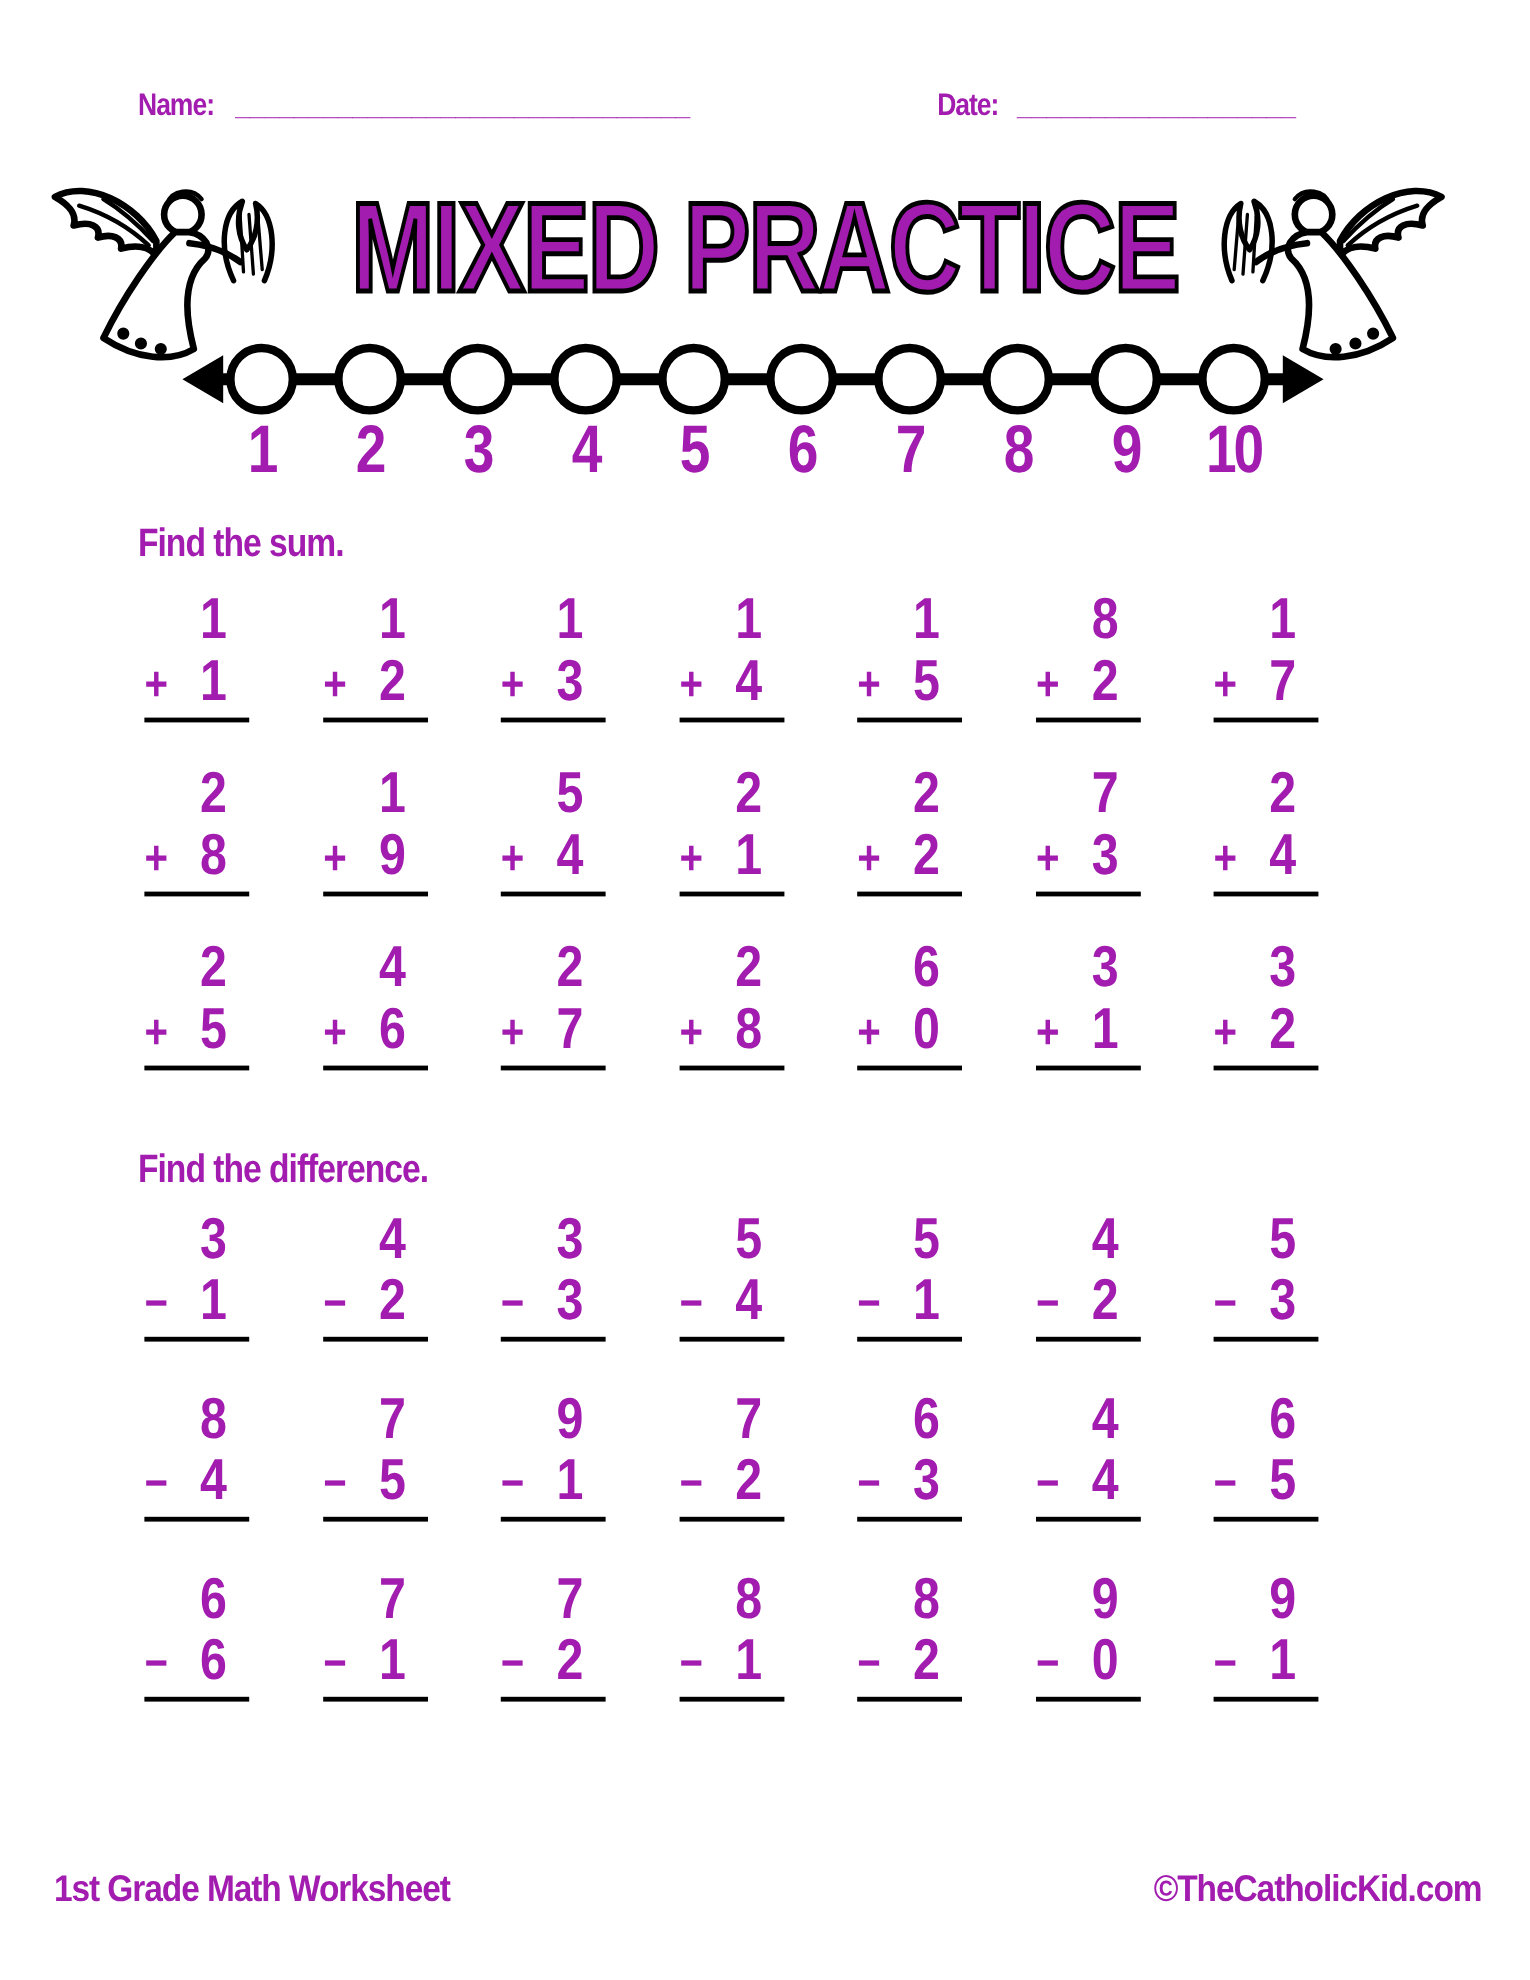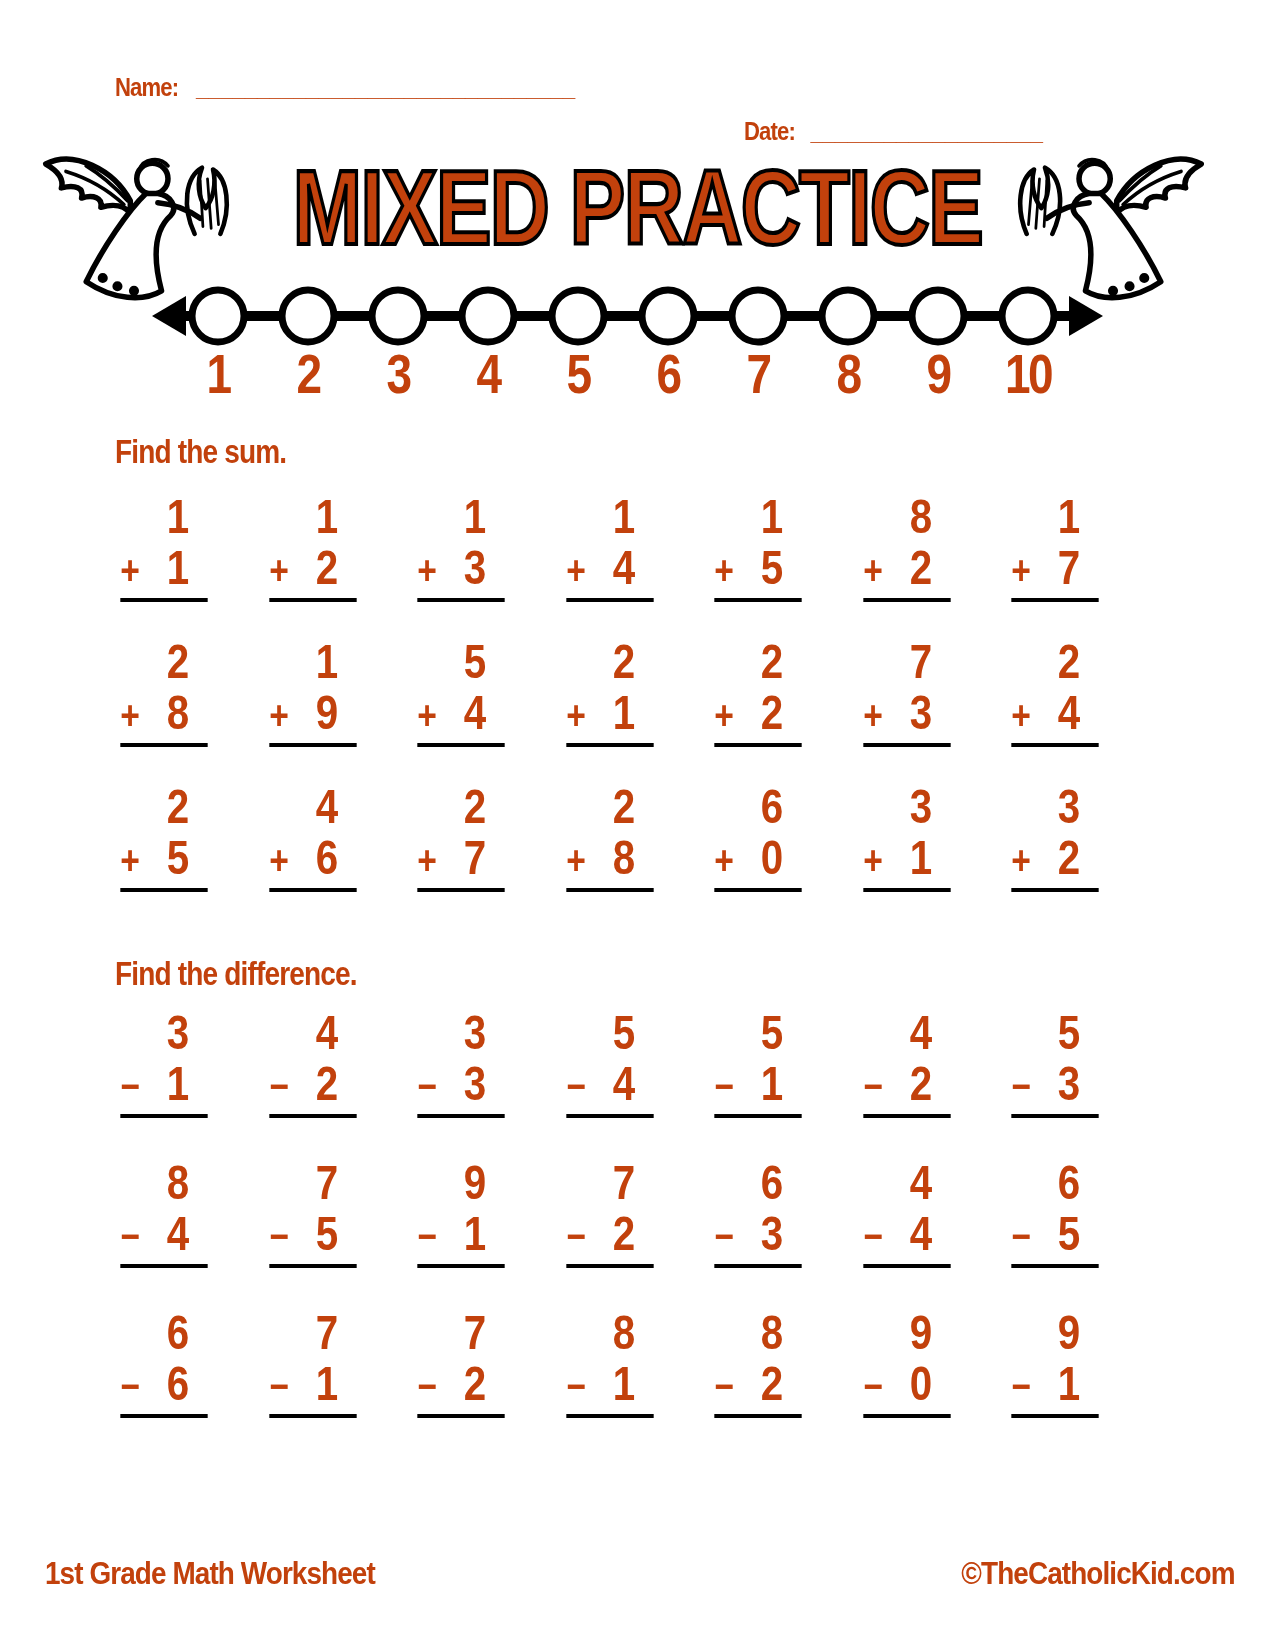--- a/index.html
+++ b/index.html
@@ -5,29 +5,29 @@
   * { margin: 0; padding: 0; box-sizing: border-box; }
   html, body { background: #e8e8e8; }
   body { font-family: "Liberation Sans", "DejaVu Sans", sans-serif; }
 
   .page {
     position: relative;
     width: 1275px;
     height: 1650px;
     margin: 0 auto;
     background: #ffffff;
-    color: #c2410c;
+    color: #a21caf;
     overflow: hidden;
   }
 
   
   .header-row { position: absolute; top: 72px; left: 115px; right: 90px; height: 40px; }
   .field { position: absolute; top: 0; white-space: nowrap; }
   .field-name { left: 0; }
-  .field-date { left: 629px; margin-top: 44px; }
+  .field-date { left: 666px; }
   .field-label {
     font-weight: bold; font-size: 26px; letter-spacing: -1px;
     display: inline-block; transform: scaleX(0.85); transform-origin: left center;
   }
   .field-line {
     font-size: 22px; font-weight: bold; letter-spacing: 0px;
     display: inline-block; margin-left: 2px;
   }
 
   

